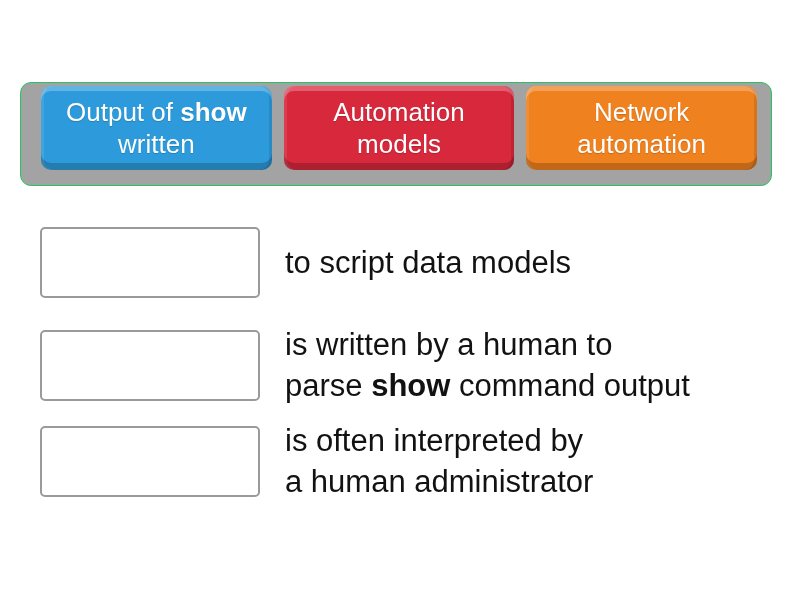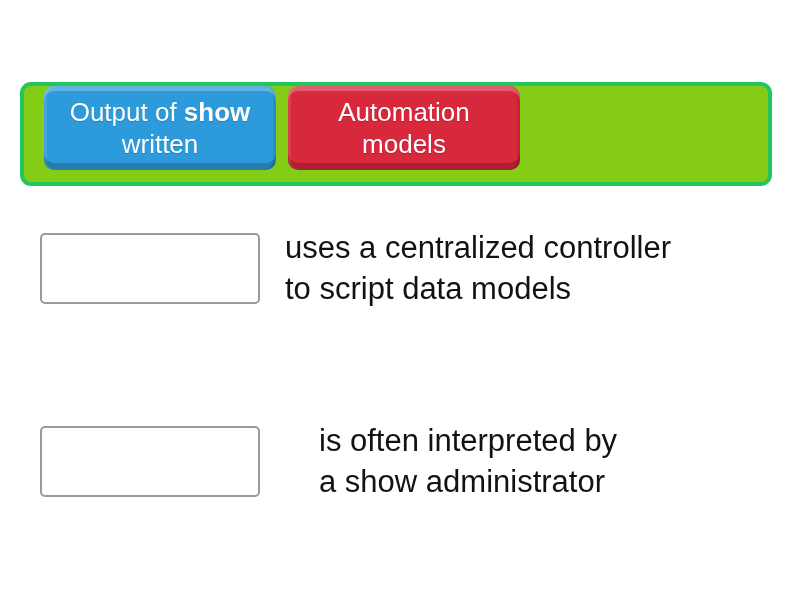--- a/index.html
+++ b/index.html
@@ -12,22 +12,22 @@
     overflow: hidden;
   }
   .stage { position: relative; width: 800px; height: 600px; }
 
   
   .tray {
     position: absolute;
     left: 20px; top: 82px;
     width: 752px; height: 104px;
     box-sizing: border-box;
-    background: #84cc16;
-    border: 4px solid #22c55e;
+    background: #a3a3a3;
+    border: 1px solid #22c55e;
     border-radius: 11px;
     display: flex;
     align-items: center;
     gap: 12px;
     padding: 0 14px 12px 20px;
   }
   .chip {
     width: 232px; height: 84px;
     box-sizing: border-box;
     border-radius: 10px;
@@ -53,21 +53,21 @@
 
   
   .row {
     position: absolute;
     left: 40px;
     display: flex;
     align-items: center;
   }
   .row-1 { top: 227px; }
   .row-2 { top: 324px; }
-  .row-3 { top: 420px; gap: 34px; }
+  .row-3 { top: 420px; }
   .dropzone {
     width: 220px; height: 71px;
     box-sizing: border-box;
     background: #ffffff;
     border: 2px solid #9a9a9a;
     border-radius: 5px;
     flex: 0 0 auto;
   }
   .definition {
     margin-left: 25px;
@@ -89,33 +89,43 @@
     <div class="chip chip-blue">
       <span class="line"><span>Output of </span><b>show</b><span></span></span>
       <span class="line"><span>written</span><b></b><span></span></span>
     </div>
 
     <div class="chip chip-red">
       <span class="line"><span>Automation</span><b></b><span></span></span>
       <span class="line"><span>models</span><b></b><span></span></span>
     </div>
 
+    <div class="chip chip-orange">
+      <span class="line"><span>Network</span><b></b><span></span></span>
+      <span class="line"><span>automation</span><b></b><span></span></span>
+    </div>
 
   </div>
 
   <div class="row row-1">
     <div class="dropzone"></div>
     <div class="definition">
-      <span class="line"><span>uses a centralized controller</span><b></b><span></span></span>
       <span class="line"><span>to script data models</span><b></b><span></span></span>
     </div>
   </div>
 
+  <div class="row row-2">
+    <div class="dropzone"></div>
+    <div class="definition">
+      <span class="line"><span>is written by a human to</span><b></b><span></span></span>
+      <span class="line"><span>parse </span><b>show</b><span> command output</span></span>
+    </div>
+  </div>
 
   <div class="row row-3">
     <div class="dropzone"></div>
     <div class="definition">
       <span class="line"><span>is often interpreted by</span><b></b><span></span></span>
-      <span class="line"><span>a show administrator</span><b></b><span></span></span>
+      <span class="line"><span>a human administrator</span><b></b><span></span></span>
     </div>
   </div>
 
 </div>
 
 </body></html>

